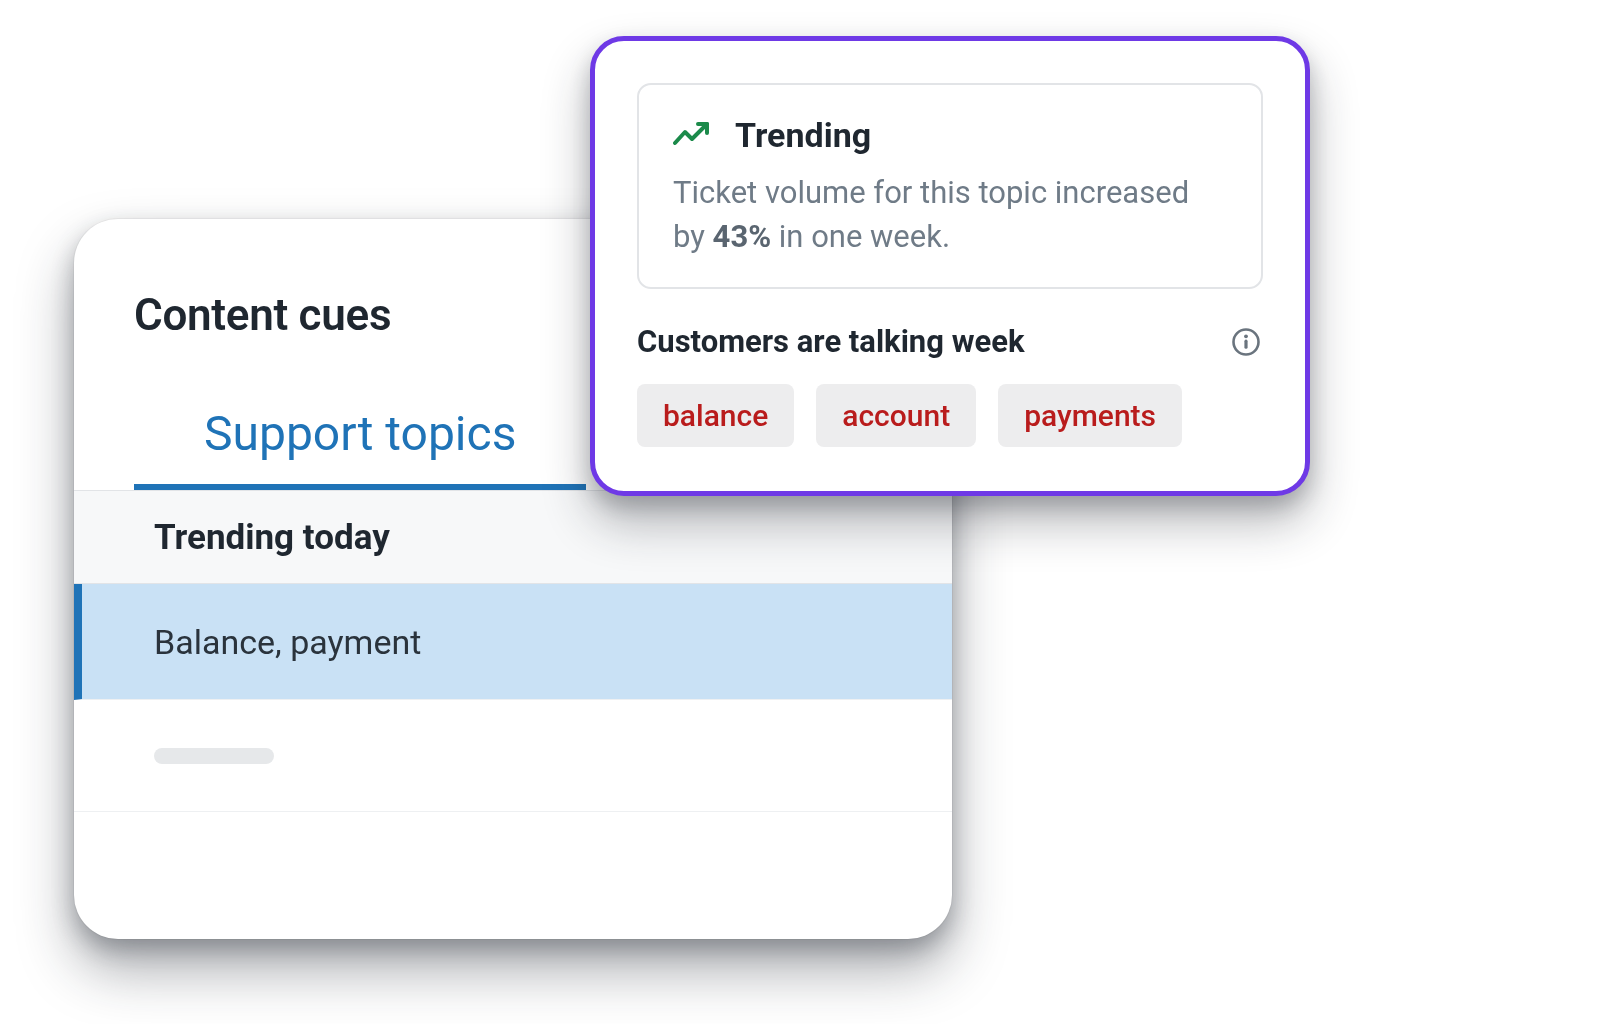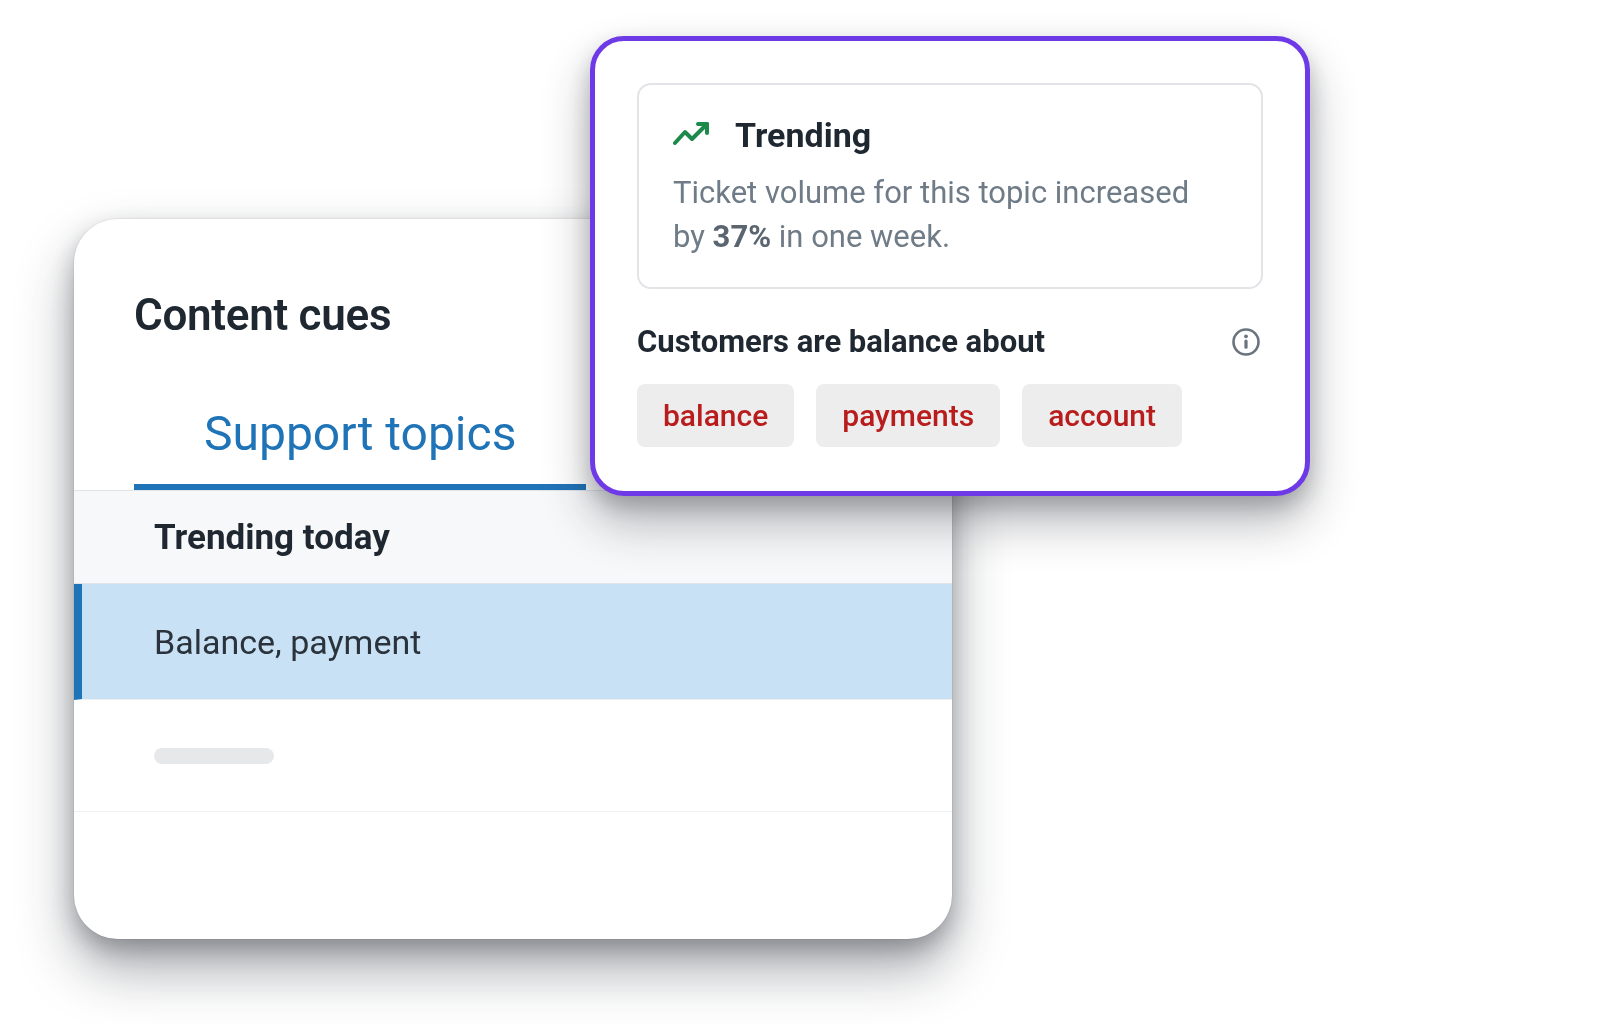--- a/index.html
+++ b/index.html
@@ -210,35 +210,35 @@
       <div class="trend-head">
         <span class="icon">
           <svg width="36" height="28" viewBox="0 0 36 28" fill="none">
             <path d="M2 22 L12 11 L19 18 L34 3" stroke="#1b8a4a" stroke-width="4" stroke-linecap="round" stroke-linejoin="round"></path>
             <path d="M25 3 H34 V12" stroke="#1b8a4a" stroke-width="4" stroke-linecap="round" stroke-linejoin="round"></path>
           </svg>
         </span>
         <span class="title">Trending</span>
       </div>
       <div class="trend-body">
-        <span>Ticket volume for this topic increased by </span><span class="strong">37%</span><span> in one week.</span>
+        <span>Ticket volume for this topic increased by </span><span class="strong">43%</span><span> in one week.</span>
       </div>
     </div>
 
     <div class="talk-row">
-      <span class="hd">Customers are balance about</span>
+      <span class="hd">Customers are talking week</span>
       <span class="info-btn" title="info">
         <svg width="30" height="30" viewBox="0 0 30 30" fill="none">
           <circle cx="15" cy="15" r="12.5" stroke="#6a747e" stroke-width="2.6"></circle>
           <circle cx="15" cy="9.3" r="1.9" fill="#6a747e"></circle>
           <rect x="13.4" y="12.6" width="3.2" height="9.2" rx="1.6" fill="#6a747e"></rect>
         </svg>
       </span>
     </div>
 
     <div class="pills">
       <span class="pill">balance</span>
+      <span class="pill">account</span>
       <span class="pill">payments</span>
-      <span class="pill">account</span>
     </div>
   </div>
 
 </div>
 
 </body></html>

